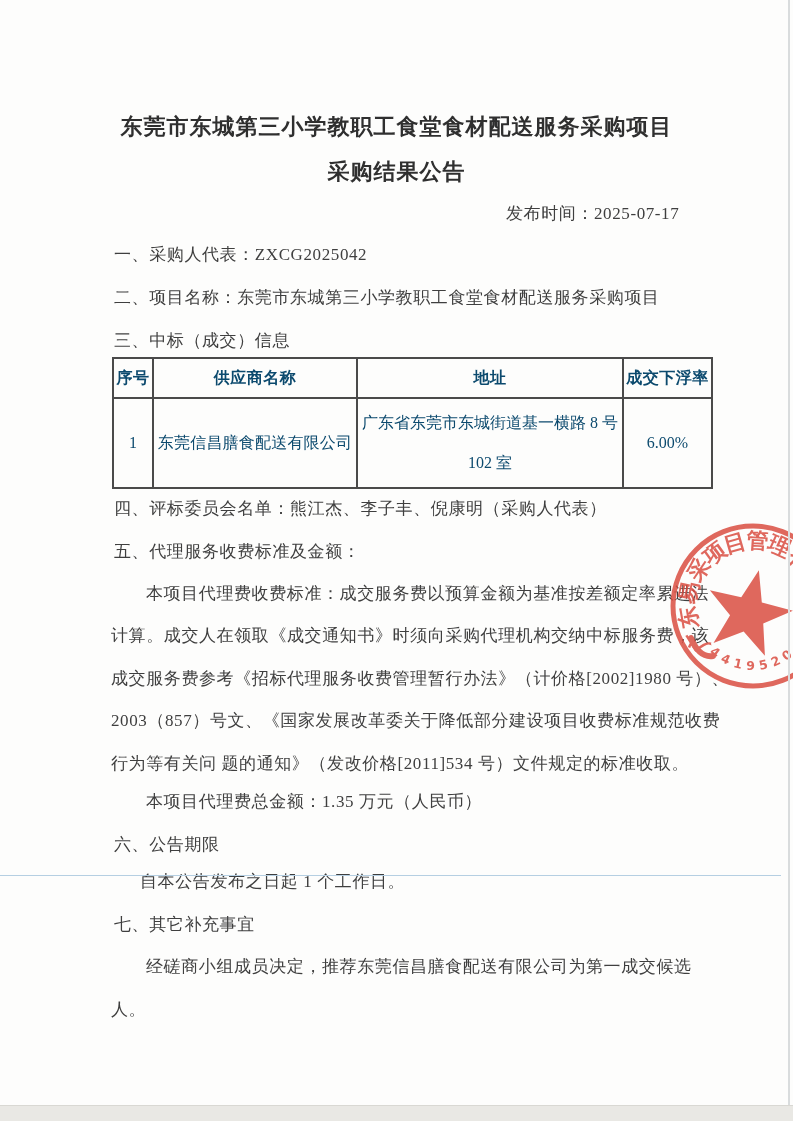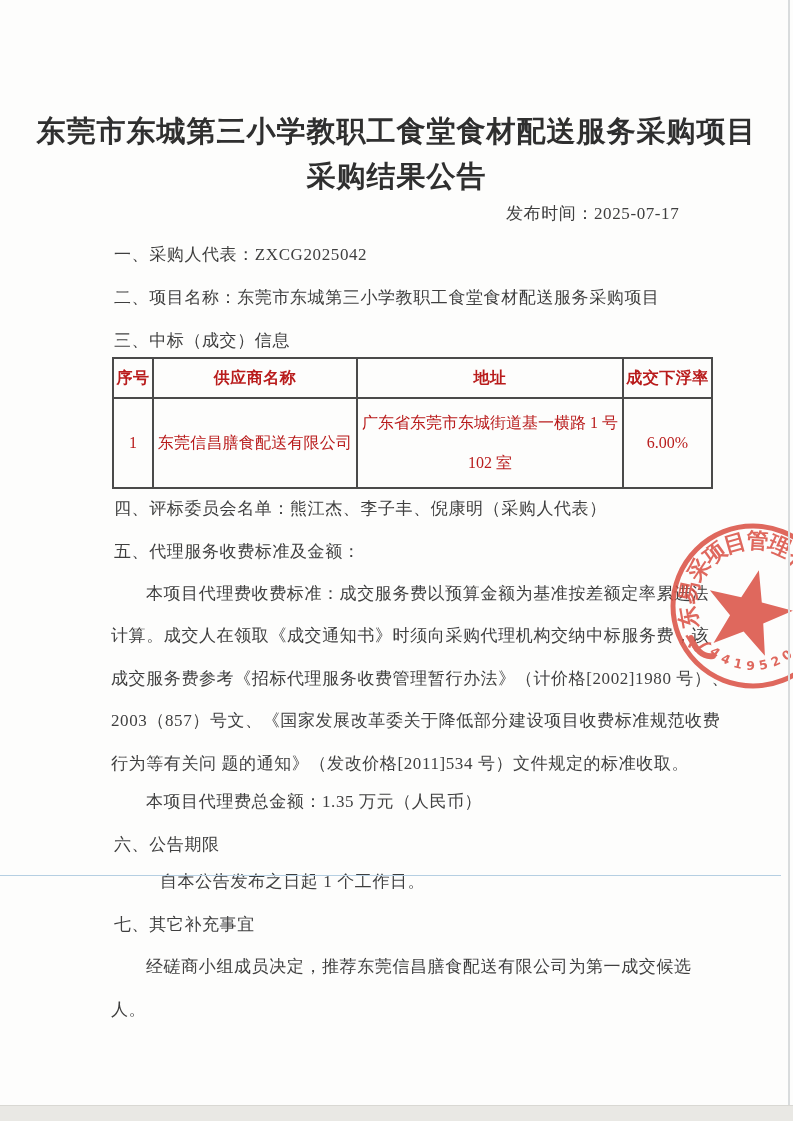--- a/index.html
+++ b/index.html
@@ -5,26 +5,26 @@
   html,body{margin:0;padding:0;background:#ffffff;}
   .page{
     position:relative;
     width:793px;height:1121px;
     background:#fdfdfc;
     overflow:hidden;
     font-family:"Liberation Serif","DejaVu Serif",serif;
     color:#3e3e3e;
   }
   .ln{position:absolute;white-space:nowrap;font-size:17px;letter-spacing:.6px;line-height:24px;color:#3f3f3f;}
-  .title{position:absolute;left:0;width:100%;text-align:center;font-size:29px;font-weight:bold;letter-spacing:1px;color:#2f2f2f;white-space:nowrap;}
+  .title{position:absolute;left:0;width:100%;text-align:center;font-size:22px;font-weight:bold;letter-spacing:1px;color:#2f2f2f;white-space:nowrap;}
   
   .result-table{
     position:absolute;left:112px;top:357px;
     border-collapse:collapse;table-layout:fixed;
-    font-size:16px;color:#b91c1c;
+    font-size:16px;color:#0c4a6e;
   }
   .result-table td,.result-table th{
     border:2px solid #4a4a4a;
     text-align:center;vertical-align:middle;
     padding:0 2px;font-weight:normal;overflow:hidden;
   }
   .result-table th{font-weight:600;letter-spacing:.5px;height:38px;}
   .result-table td{height:88px;}
   .col-no{width:34px;}
   .col-supplier{width:198px;}
@@ -58,40 +58,40 @@
         <th class="col-supplier">供应商名称</th>
         <th class="col-address">地址</th>
         <th class="col-rate">成交下浮率</th>
       </tr>
     </thead>
     <tbody>
       <tr>
         <td>1</td>
         <td class="supplier-cell">东莞信昌膳食配送有限公司</td>
         <td>
-          <span class="addr-line">广东省东莞市东城街道基一横路 1 号</span>
+          <span class="addr-line">广东省东莞市东城街道基一横路 8 号</span>
           <span class="addr-line">102 室</span>
         </td>
         <td>6.00%</td>
       </tr>
     </tbody>
   </table>
 
   <div class="ln" style="top:497px;left:114px;">四、评标委员会名单：熊江杰、李子丰、倪康明（采购人代表）</div>
   <div class="ln" style="top:540px;left:114px;">五、代理服务收费标准及金额：</div>
 
   <div class="ln" style="top:582px;left:146px;">本项目代理费收费标准：成交服务费以预算金额为基准按差额定率累进法</div>
   <div class="ln" style="top:624px;left:111px;">计算。成交人在领取《成交通知书》时须向采购代理机构交纳中标服务费，该</div>
   <div class="ln" style="top:667px;left:111px;">成交服务费参考《招标代理服务收费管理暂行办法》（计价格[2002]1980 号）、</div>
   <div class="ln" style="top:709px;left:111px;">2003（857）号文、《国家发展改革委关于降低部分建设项目收费标准规范收费</div>
   <div class="ln" style="top:752px;left:111px;">行为等有关问 题的通知》（发改价格[2011]534 号）文件规定的标准收取。</div>
   <div class="ln" style="top:790px;left:146px;">本项目代理费总金额：1.35 万元（人民币）</div>
 
   <div class="ln" style="top:833px;left:114px;">六、公告期限</div>
-  <div class="ln" style="top:870px;left:140px;margin-left:20px;">自本公告发布之日起 1 个工作日。</div>
+  <div class="ln" style="top:870px;left:140px;">自本公告发布之日起 1 个工作日。</div>
 
   <div class="ln" style="top:913px;left:114px;">七、其它补充事宜</div>
   <div class="ln" style="top:955px;left:146px;">经磋商小组成员决定，推荐东莞信昌膳食配送有限公司为第一成交候选</div>
   <div class="ln" style="top:998px;left:111px;">人。</div>
 
   <svg class="seal" width="215" height="235" viewBox="0 0 215 235">
     <g transform="translate(103,108)" opacity="0.83">
       <circle cx="0" cy="0" r="80" fill="none" stroke="#d94a3e" stroke-width="5"></circle>
       <g fill="#d94a3e" font-family="'Liberation Serif','DejaVu Serif',serif" font-weight="bold" font-size="22" text-anchor="middle">
         <text transform="rotate(-122) translate(0,-58)">广</text>

